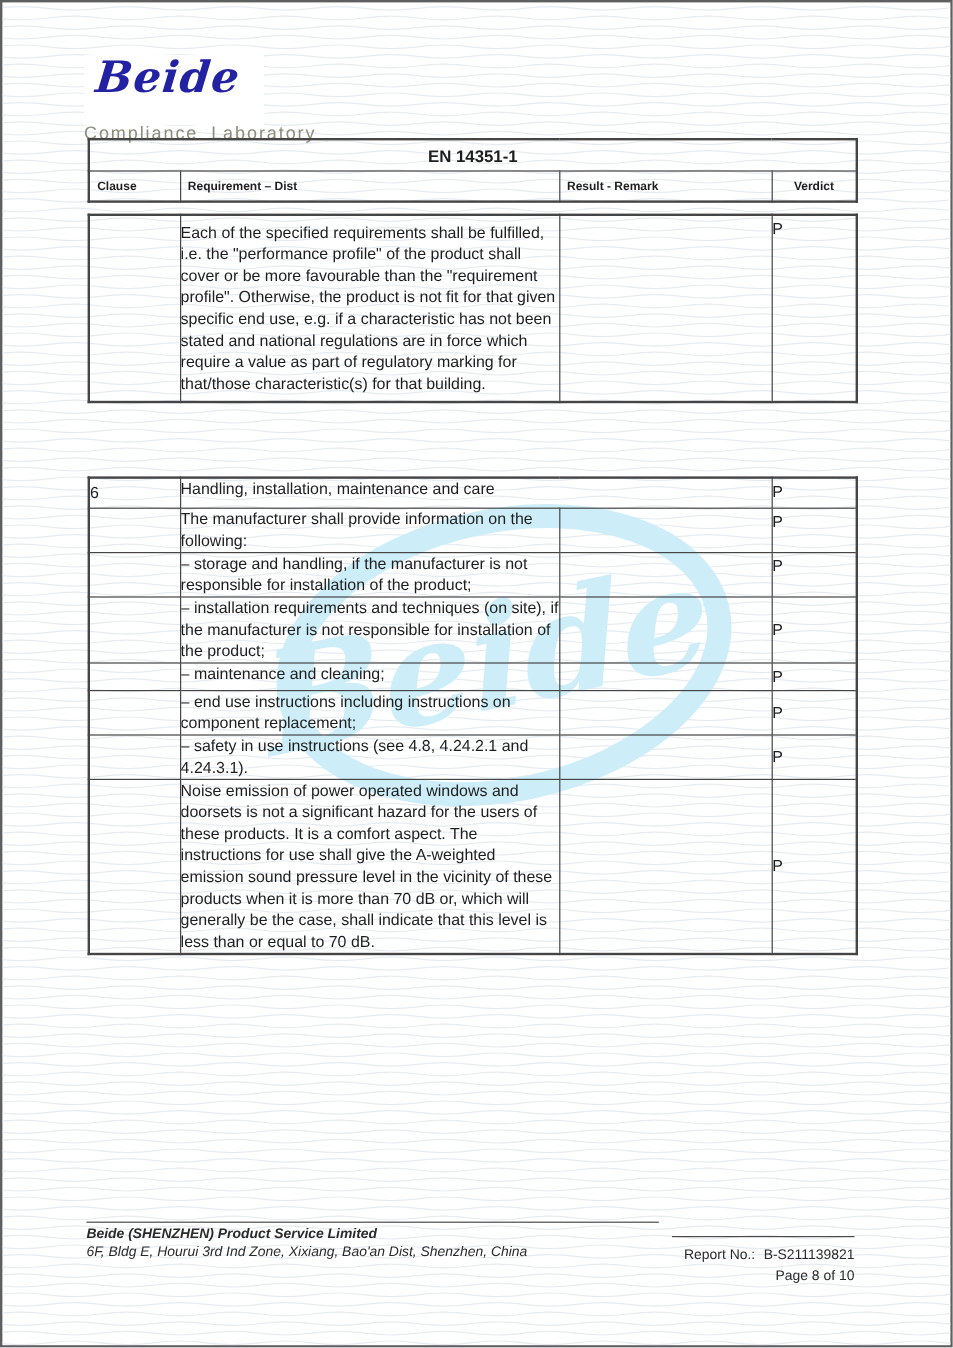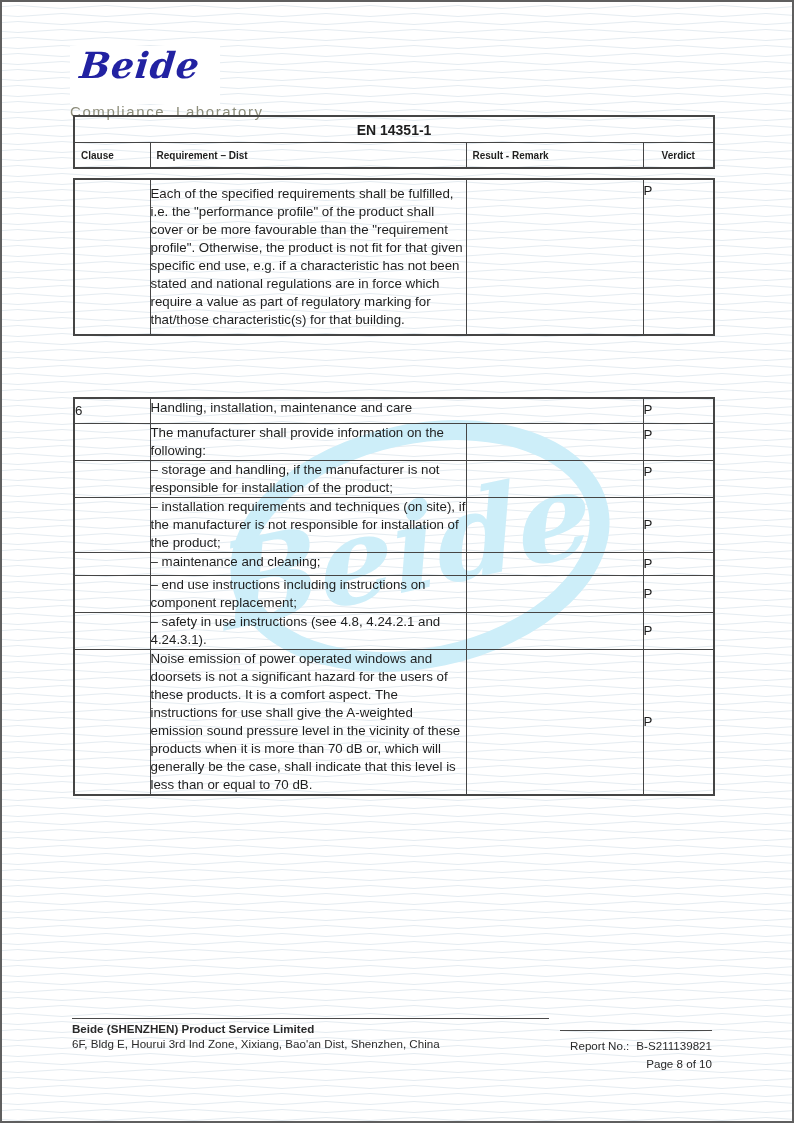--- a/index.html
+++ b/index.html
@@ -57,21 +57,21 @@
   #block1{top:176px;}
   #block2{top:395px;}
   td.cl{padding:1px 2px 1px 6px;line-height:24.2px;}
   td.req{padding:3px 5px 3px 7px;line-height:18px;}
   #block1 td.req{padding-top:5px;padding-bottom:5px;}
   td.res{padding:1px 4px;}
   td.ver{text-align:center;line-height:22px;padding:2px 0 1px 0;}
   tr.v-mid td.ver{vertical-align:middle;}
   
   .footer{position:absolute;left:0;top:1016px;width:794px;z-index:2;font-size:11.6px;line-height:14.6px;color:#2a2a2a;}
-  .footer-left{position:absolute;left:70px;top:0;width:477px;border-top:1.5px solid #4a4a4a;padding-top:3px;}
+  .footer-left{position:absolute;left:70px;top:0;width:477px;border-top:1.5px solid #4a4a4a;padding-top:3px;font-style:italic;}
   .footer-right{position:absolute;left:558px;top:12px;width:152px;border-top:1.5px solid #4a4a4a;padding-top:8px;text-align:right;}
   .fl-company{font-weight:bold;}
   .fr-line{margin-bottom:3px;}
   .rpt-label{margin-right:7px;}
 </style>
 </head>
 <body>
 
 <div class="page">
 

